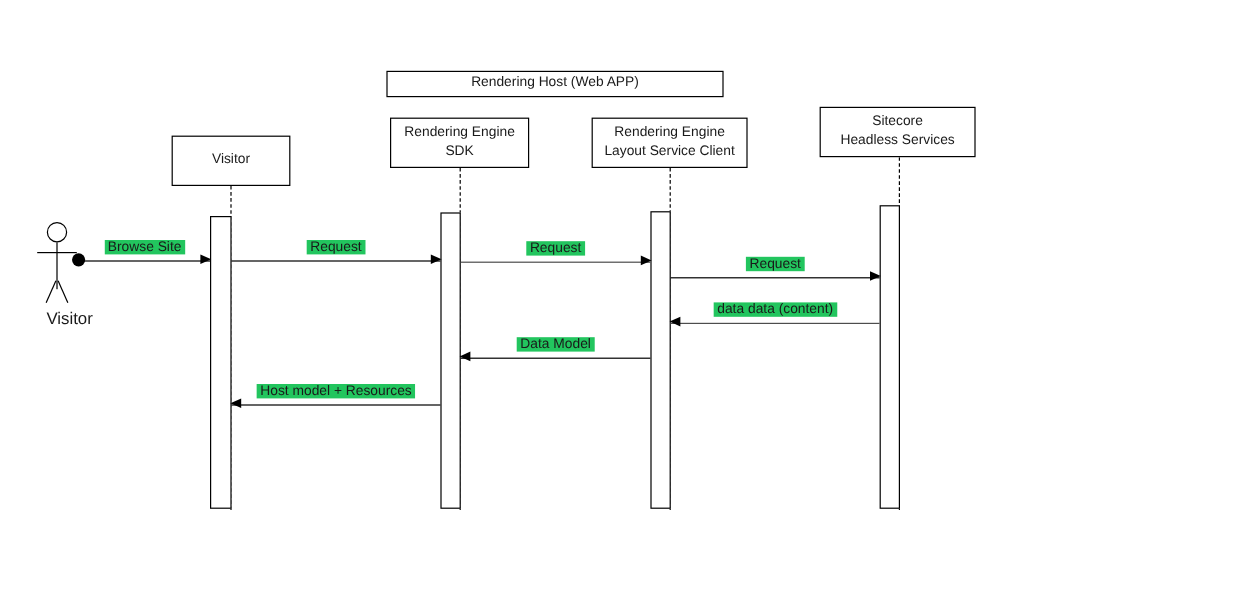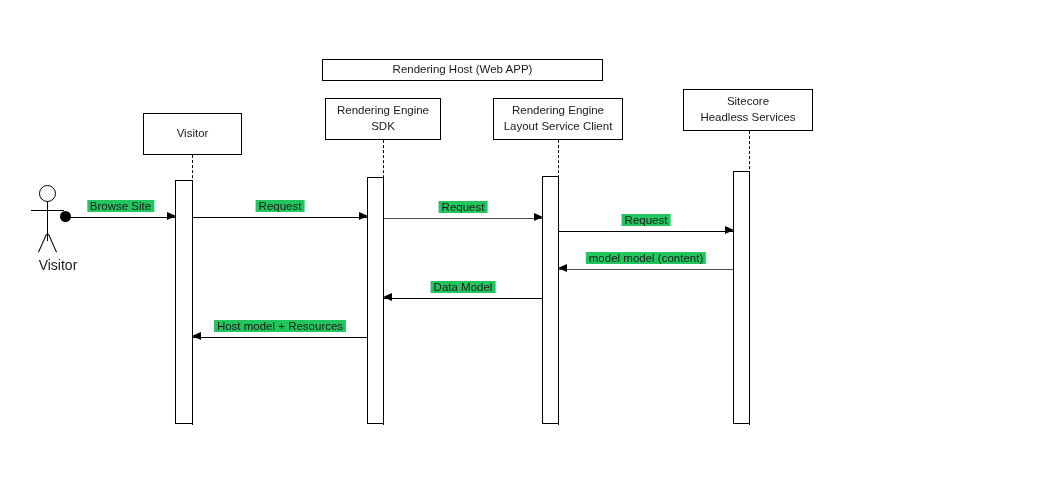--- a/index.html
+++ b/index.html
@@ -228,21 +228,21 @@
 
   <div class="msg to-right" style="left:559px; top:230.5px; width:174px;">
     <div class="line"></div>
     <div class="head"></div>
     <div class="label">Request</div>
   </div>
 
   <div class="msg to-left gray" style="left:559px; top:268.5px; width:174px;">
     <div class="line"></div>
     <div class="head"></div>
-    <div class="label">model model (content)</div>
+    <div class="label">data data (content)</div>
   </div>
 
   <div class="msg to-left" style="left:384px; top:297.5px; width:158px;">
     <div class="line"></div>
     <div class="head"></div>
     <div class="label">Data Model</div>
   </div>
 
   <div class="msg to-left" style="left:193px; top:336.5px; width:174px;">
     <div class="line"></div>

